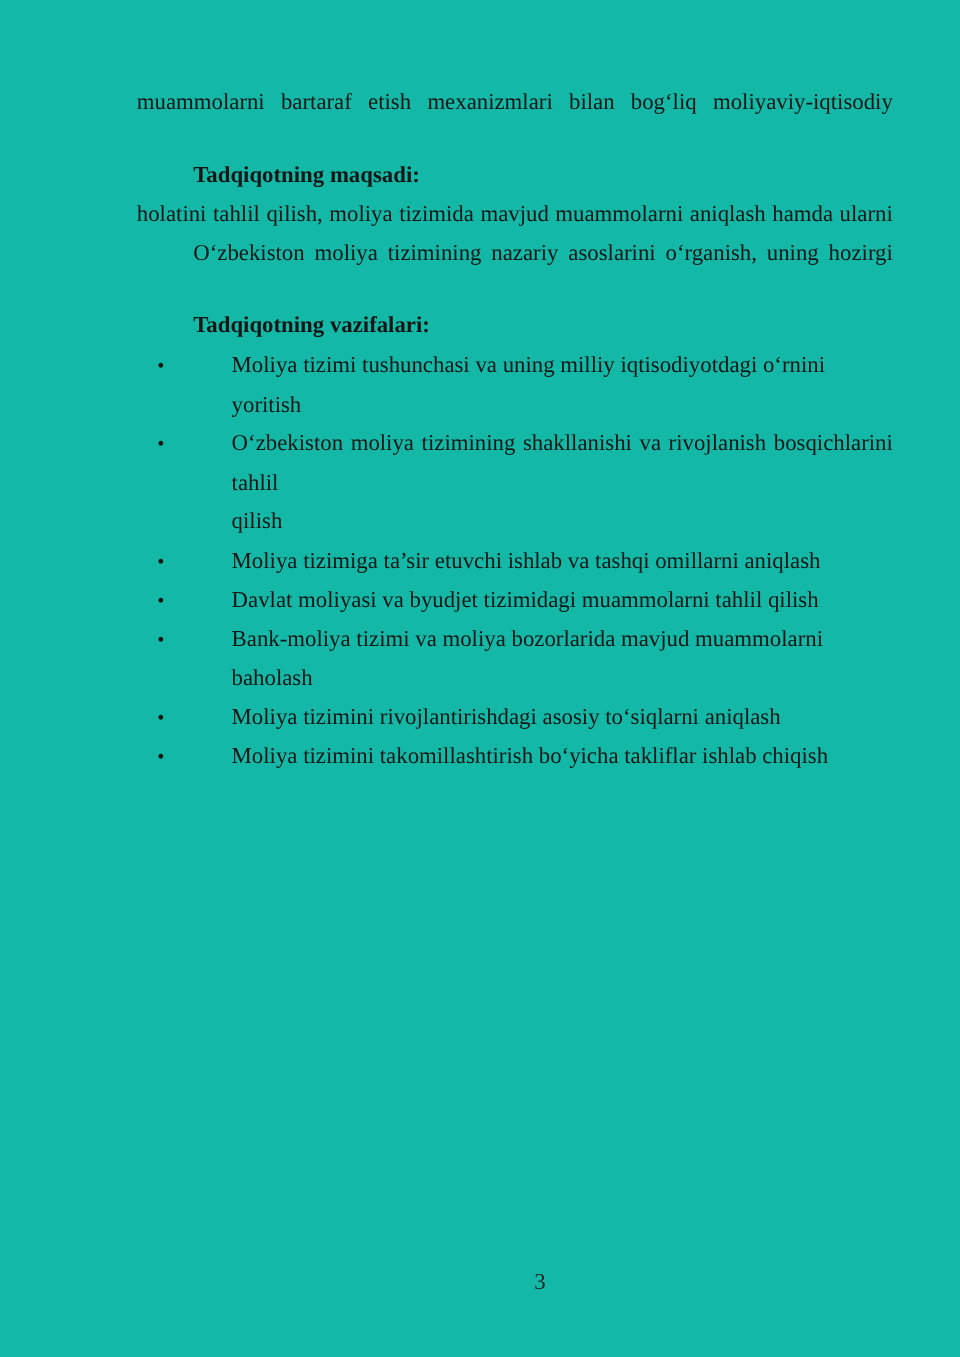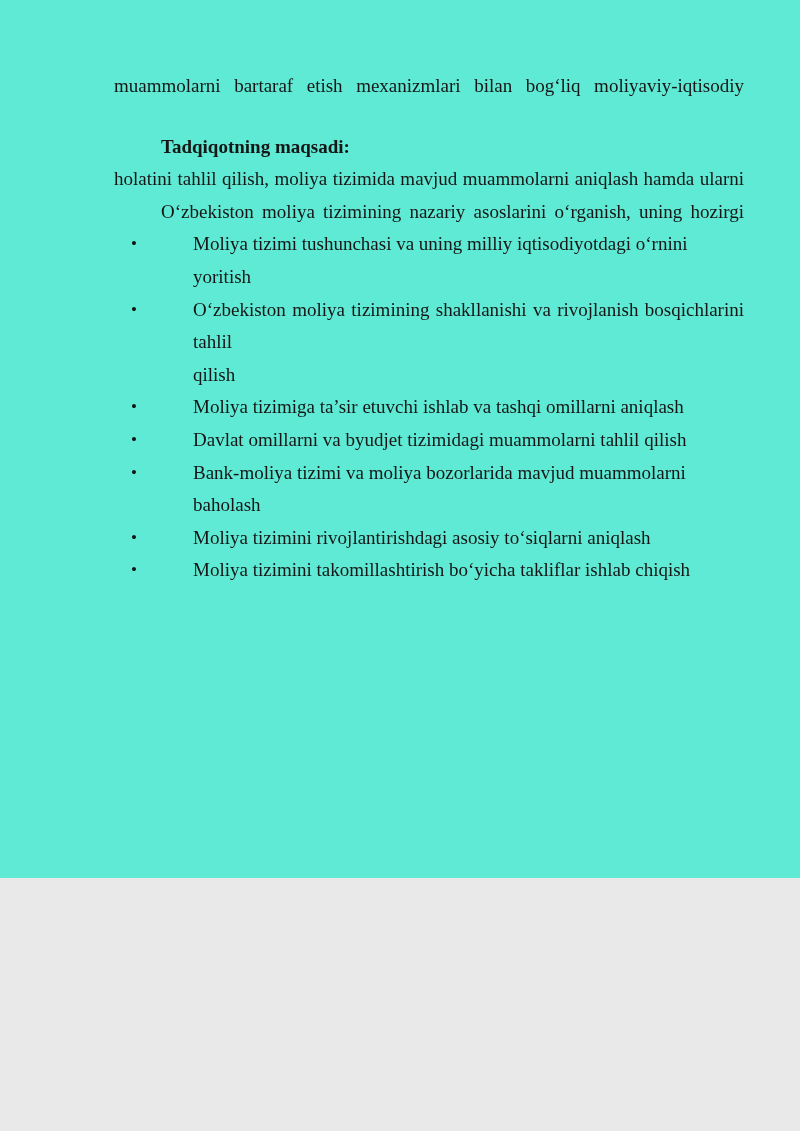--- a/index.html
+++ b/index.html
@@ -3,22 +3,22 @@
 <meta charset="utf-8">
 <style>
   html, body {
     margin: 0;
     padding: 0;
     background: #e9e9e9;
   }
   .page {
     position: relative;
     width: 800px;
-    height: 878px;
-    background: #5eead4;
+    height: 1131px;
+    background: #14b8a6;
     overflow: hidden;
     font-family: "Liberation Serif", "DejaVu Serif", serif;
     color: #161616;
   }
   .text-block {
     position: absolute;
     left: 114px;
     top: 70px;
     width: 630px;
     font-size: 19px;
@@ -73,20 +73,21 @@
 
   <div class="text-block">
 
     <div class="ln just">muammolarni bartaraf etish mexanizmlari bilan bog‘liq moliyaviy-iqtisodiy</div>
 
     <div class="ln indent bold">Tadqiqotning maqsadi:</div>
 
     <div class="ln just">holatini tahlil qilish, moliya tizimida mavjud muammolarni aniqlash hamda ularni</div>
     <div class="ln just indent">O‘zbekiston moliya tizimining nazariy asoslarini o‘rganish, uning hozirgi</div>
 
+    <div class="ln indent bold">Tadqiqotning vazifalari:</div>
 
     <div>
 
       <div class="bullet">
         <span class="marker">•</span>
         <div class="btext">
           <div class="ln">Moliya tizimi tushunchasi va uning milliy iqtisodiyotdagi o‘rnini yoritish</div>
         </div>
       </div>
 
@@ -101,21 +102,21 @@
       <div class="bullet">
         <span class="marker">•</span>
         <div class="btext">
           <div class="ln">Moliya tizimiga ta’sir etuvchi ishlab va tashqi omillarni aniqlash</div>
         </div>
       </div>
 
       <div class="bullet">
         <span class="marker">•</span>
         <div class="btext">
-          <div class="ln">Davlat omillarni va byudjet tizimidagi muammolarni tahlil qilish</div>
+          <div class="ln">Davlat moliyasi va byudjet tizimidagi muammolarni tahlil qilish</div>
         </div>
       </div>
 
       <div class="bullet">
         <span class="marker">•</span>
         <div class="btext">
           <div class="ln">Bank-moliya tizimi va moliya bozorlarida mavjud muammolarni baholash</div>
         </div>
       </div>
 

